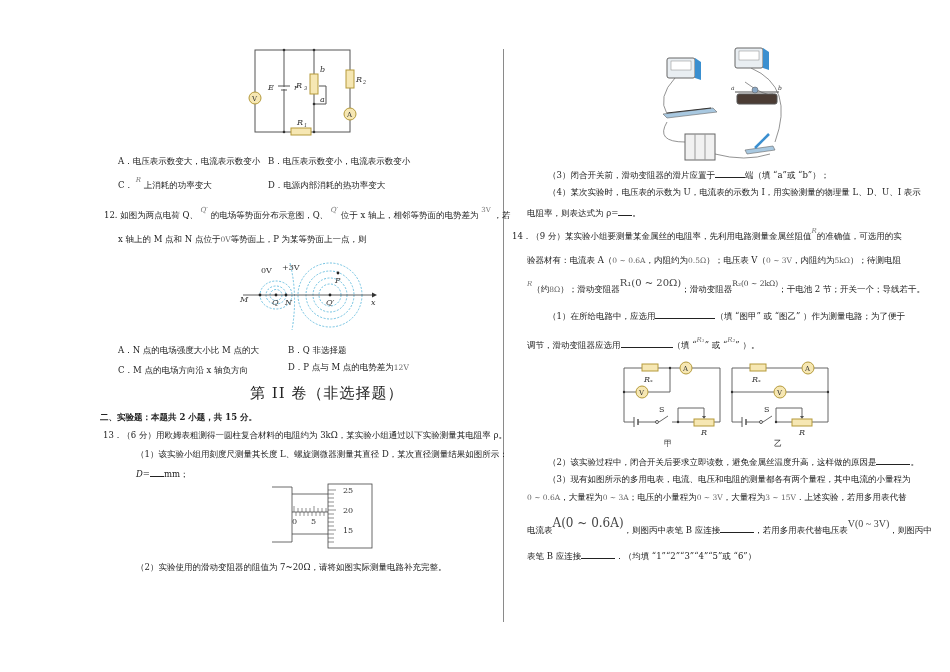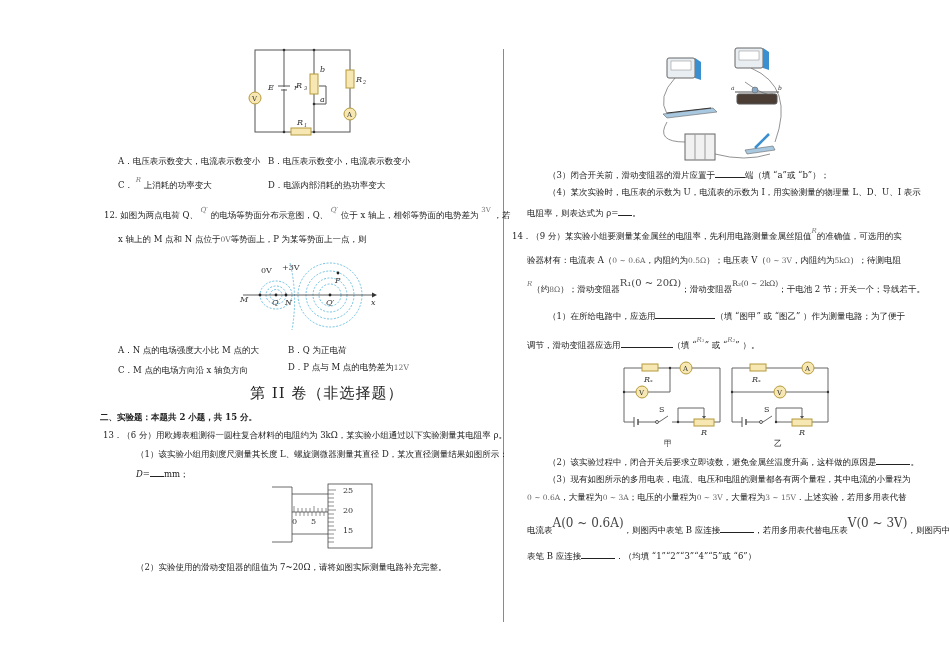--- a/index.html
+++ b/index.html
@@ -113,21 +113,21 @@
       <text x="34" y="47">Q</text>
       <text x="47" y="47">N</text>
       <text x="88" y="47">Q′</text>
       <text x="97" y="25">P</text>
       <text x="133" y="47">x</text>
     </g>
   </g>
 </svg>
 
 <div class="abs" style="left:118px;top:345px;">A．N 点的电场强度大小比 M 点的大</div>
-<div class="abs" style="left:288px;top:345px;">B．Q 为正电荷</div>
+<div class="abs" style="left:288px;top:345px;">B．Q 非选择题</div>
 <div class="abs" style="left:118px;top:365px;">C．M 点的电场方向沿 x 轴负方向</div>
 <div class="abs" style="left:288px;top:362px;">
   <span>D．P 点与 M 点的电势差为</span><span class="small">12V</span>
 </div>
 
 <div class="abs title2" style="left:250px;top:384px;">第 II 卷（非选择题）</div>
 <div class="abs b" style="left:100px;top:412px;">二、实验题：本题共 2 小题，共 15 分。</div>
 
 <div class="abs" style="left:103px;top:430px;">13．（6 分）用欧姆表粗测得一圆柱复合材料的电阻约为 3kΩ，某实验小组通过以下实验测量其电阻率 ρ。</div>
 <div class="abs" style="left:136px;top:449px;">（1）该实验小组用刻度尺测量其长度 L、螺旋测微器测量其直径 D，某次直径测量结果如图所示：</div>
@@ -335,17 +335,17 @@
 </svg>
 
 <div class="abs" style="left:548px;top:455px;">
   <span>（2）该实验过程中，闭合开关后要求立即读数，避免金属丝温度升高，这样做的原因是</span><span class="blank" style="width:34px;"></span><span>。</span>
 </div>
 <div class="abs" style="left:548px;top:474px;text-align:right;">（3）现有如图所示的多用电表，电流、电压和电阻的测量都各有两个量程，其中电流的小量程为</div>
 <div class="abs" style="left:527px;top:492px;">
   <span class="small">0 ~ 0.6A</span><span>，大量程为</span><span class="small">0 ~ 3A</span><span>；电压的小量程为</span><span class="small">0 ~ 3V</span><span>，大量程为</span><span class="small">3 ~ 15V</span><span>．上述实验，若用多用表代替</span>
 </div>
 <div class="abs" style="left:527px;top:522px;">
-  <span>电流表</span><span class="sup" style="font-style:normal;color:#444;font-size:12px;">A(0 ~ 0.6A)</span><span>，则图丙中表笔 B 应连接</span><span class="blank" style="width:34px;"></span><span>，若用多用表代替电压表</span><span class="sup" style="font-style:normal;color:#444;font-size:12px;">V(0 ~ 3V)</span><span>，则图丙中</span>
+  <span>电流表</span><span class="sup" style="font-style:normal;color:#444;font-size:12px;">A(0 ~ 0.6A)</span><span>，则图丙中表笔 B 应连接</span><span class="blank" style="width:34px;"></span><span>，若用多用表代替电压表</span><span class="sup" style="font-style:normal;color:#444;font-size:10px;font-family:Liberation Serif, serif;">V(0 ~ 3V)</span><span>，则图丙中</span>
 </div>
 <div class="abs" style="left:527px;top:549px;">
   <span>表笔 B 应连接</span><span class="blank" style="width:34px;"></span><span>．（均填 “1”“2”“3”“4”“5”或 “6”）</span>
 </div>
 
 </body></html>

